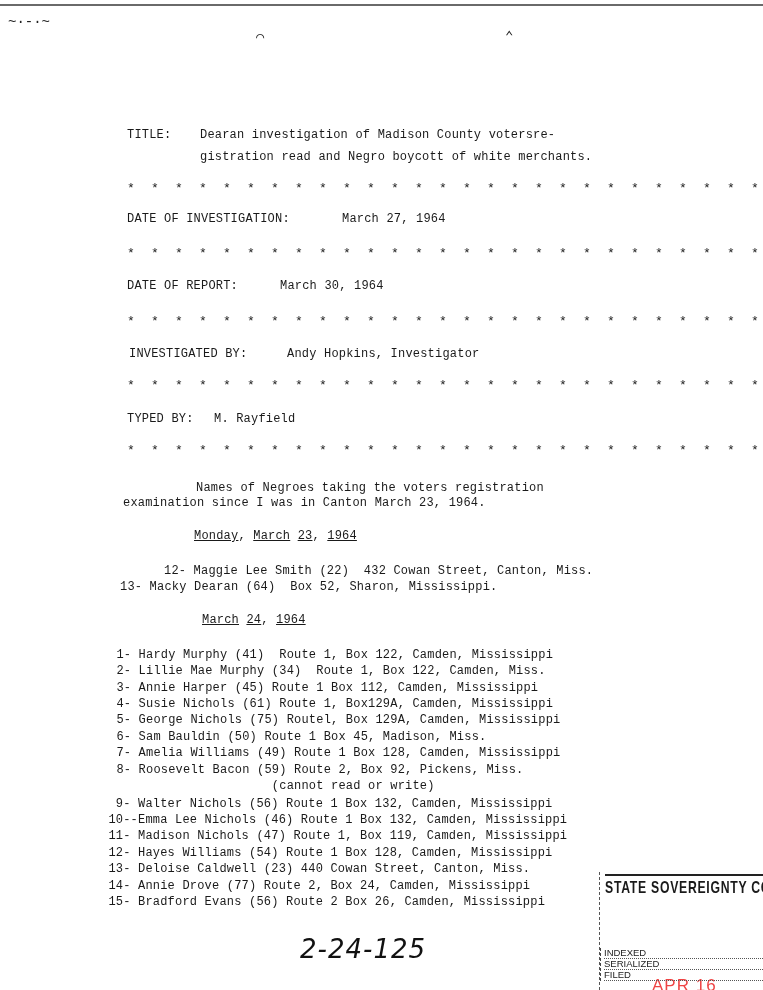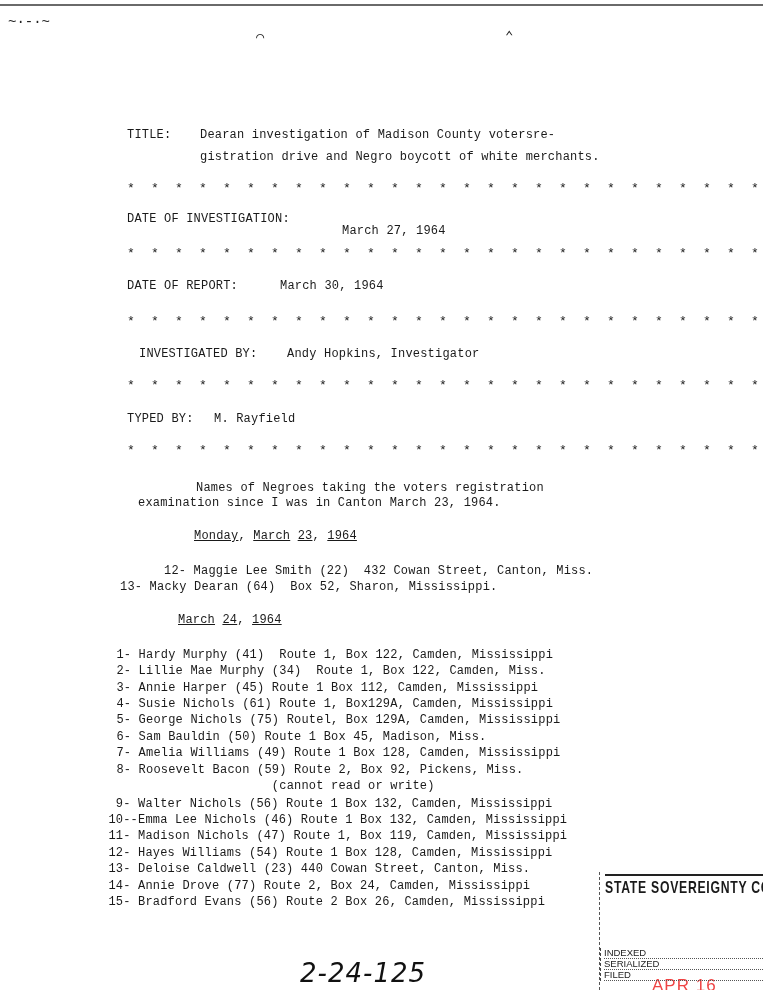--- a/index.html
+++ b/index.html
@@ -5,21 +5,21 @@
   html, body { margin:0; padding:0; background:#ffffff; }
   body { width:763px; height:990px; position:relative; overflow:hidden;
          font-family:"Liberation Mono", "DejaVu Sans Mono", monospace; color:#1a1a1a; }
   .topline { position:absolute; left:0; top:4px; width:763px; height:2px; background:#6a6a6a; }
   .mark { position:absolute; font-size:14px; color:#222; }
   .page { position:absolute; left:0; top:0; width:763px; }
   .line { position:absolute; font-size:12px; line-height:16px; white-space:pre; letter-spacing:0.2px; }
   .stars { position:absolute; left:127px; font-size:13px; white-space:pre; letter-spacing:4.2px; color:#222; }
   .u { text-decoration:underline; }
   .hand { position:absolute; left:300px; top:934px; font-family:"DejaVu Sans", sans-serif;
-          font-size:26px; font-style:italic; color:#111; letter-spacing:1px;margin-top:24px; }
+          font-size:26px; font-style:italic; color:#111; letter-spacing:1px; }
   .stamp-head { position:absolute; left:605px; top:874px; font-family:"Liberation Sans", sans-serif;
           font-size:17px; font-weight:bold; transform:scaleX(0.72); transform-origin:left; letter-spacing:1px;
           border-top:2px solid #222; padding-top:2px; width:220px; white-space:nowrap; }
   .stamp-date { position:absolute; left:652px; top:976px; font-family:"Liberation Sans", sans-serif;
           font-size:17px; color:#ef4444; letter-spacing:1px; }
   .stamp-box { position:absolute; left:600px; top:948px; width:163px; border-left:1px dashed #444;
           font-family:"Liberation Sans", sans-serif; font-size:9.5px; line-height:10px; color:#222; padding-left:3px; }
   .stamp-box div { border-bottom:1px dotted #555; }
   .stamp-vline { position:absolute; left:599px; top:872px; height:118px; border-left:1px dashed #555; }
 </style>
@@ -28,53 +28,53 @@
 
 <div class="topline"></div>
 <div class="mark" style="left:8px;top:14px;">~·-·~</div>
 <div class="mark" style="left:256px;top:28px;">⌒</div>
 <div class="mark" style="left:505px;top:28px;">⌃</div>
 
 <div class="page">
 
   <div class="line" style="left:127px;top:127px;">TITLE:</div>
   <div class="line" style="left:200px;top:127px;">Dearan investigation of Madison County votersre-</div>
-  <div class="line" style="left:200px;top:149px;">gistration drive and Negro boycott of white merchants.</div>
+  <div class="line" style="left:200px;top:149px;">gistration read and Negro boycott of white merchants.</div>
 
   <div class="stars" style="top:181px;">* * * * * * * * * * * * * * * * * * * * * * * * * * * * * * *</div>
 
   <div class="line" style="left:127px;top:211px;">DATE OF INVESTIGATION:</div>
-  <div class="line" style="left:342px;top:211px;margin-top:12px;">March 27, 1964</div>
+  <div class="line" style="left:342px;top:211px;">March 27, 1964</div>
 
   <div class="stars" style="top:246px;">* * * * * * * * * * * * * * * * * * * * * * * * * * * * * * *</div>
 
   <div class="line" style="left:127px;top:278px;">DATE OF REPORT:</div>
   <div class="line" style="left:280px;top:278px;">March 30, 1964</div>
 
   <div class="stars" style="top:314px;">* * * * * * * * * * * * * * * * * * * * * * * * * * * * * * *</div>
 
-  <div class="line" style="left:139px;top:346px;">INVESTIGATED BY:</div>
+  <div class="line" style="left:129px;top:346px;">INVESTIGATED BY:</div>
   <div class="line" style="left:287px;top:346px;">Andy Hopkins, Investigator</div>
 
   <div class="stars" style="top:378px;">* * * * * * * * * * * * * * * * * * * * * * * * * * * * * * *</div>
 
   <div class="line" style="left:127px;top:411px;text-align:center;">TYPED BY:</div>
   <div class="line" style="left:214px;top:411px;">M. Rayfield</div>
 
   <div class="stars" style="top:443px;">* * * * * * * * * * * * * * * * * * * * * * * * * * * * * * *</div>
 
   <div class="line" style="left:196px;top:480px;">Names of Negroes taking the voters registration</div>
-  <div class="line" style="left:123px;top:495px;margin-left:15px;">examination since I was in Canton March 23, 1964.</div>
+  <div class="line" style="left:123px;top:495px;">examination since I was in Canton March 23, 1964.</div>
 
   <div class="line" style="left:194px;top:528px;"><span class="u">Monday</span><span>, </span><span class="u">March</span><span> </span><span class="u">23</span><span>, </span><span class="u">1964</span></div>
 
   <div class="line" style="left:120px;top:563px;margin-left:44px;">12- Maggie Lee Smith (22)  432 Cowan Street, Canton, Miss.</div>
   <div class="line" style="left:120px;top:579px;">13- Macky Dearan (64)  Box 52, Sharon, Mississippi.</div>
 
-  <div class="line" style="left:178px;top:612px;"><span class="u">March</span><span> </span><span class="u">24</span><span>, </span><span class="u">1964</span></div>
+  <div class="line" style="left:202px;top:612px;"><span class="u">March</span><span> </span><span class="u">24</span><span>, </span><span class="u">1964</span></div>
 
   <div class="line" style="left:109px;top:647px;"> 1- Hardy Murphy (41)  Route 1, Box 122, Camden, Mississippi</div>
   <div class="line" style="left:109px;top:663px;"> 2- Lillie Mae Murphy (34)  Route 1, Box 122, Camden, Miss.</div>
   <div class="line" style="left:109px;top:680px;"> 3- Annie Harper (45) Route 1 Box 112, Camden, Mississippi</div>
   <div class="line" style="left:109px;top:696px;"> 4- Susie Nichols (61) Route 1, Box129A, Camden, Mississippi</div>
   <div class="line" style="left:109px;top:712px;"> 5- George Nichols (75) Routel, Box 129A, Camden, Mississippi</div>
   <div class="line" style="left:109px;top:729px;"> 6- Sam Bauldin (50) Route 1 Box 45, Madison, Miss.</div>
   <div class="line" style="left:109px;top:745px;"> 7- Amelia Williams (49) Route 1 Box 128, Camden, Mississippi</div>
   <div class="line" style="left:109px;top:762px;"> 8- Roosevelt Bacon (59) Route 2, Box 92, Pickens, Miss.</div>
   <div class="line" style="left:109px;top:778px;">                      (cannot read or write)</div>

